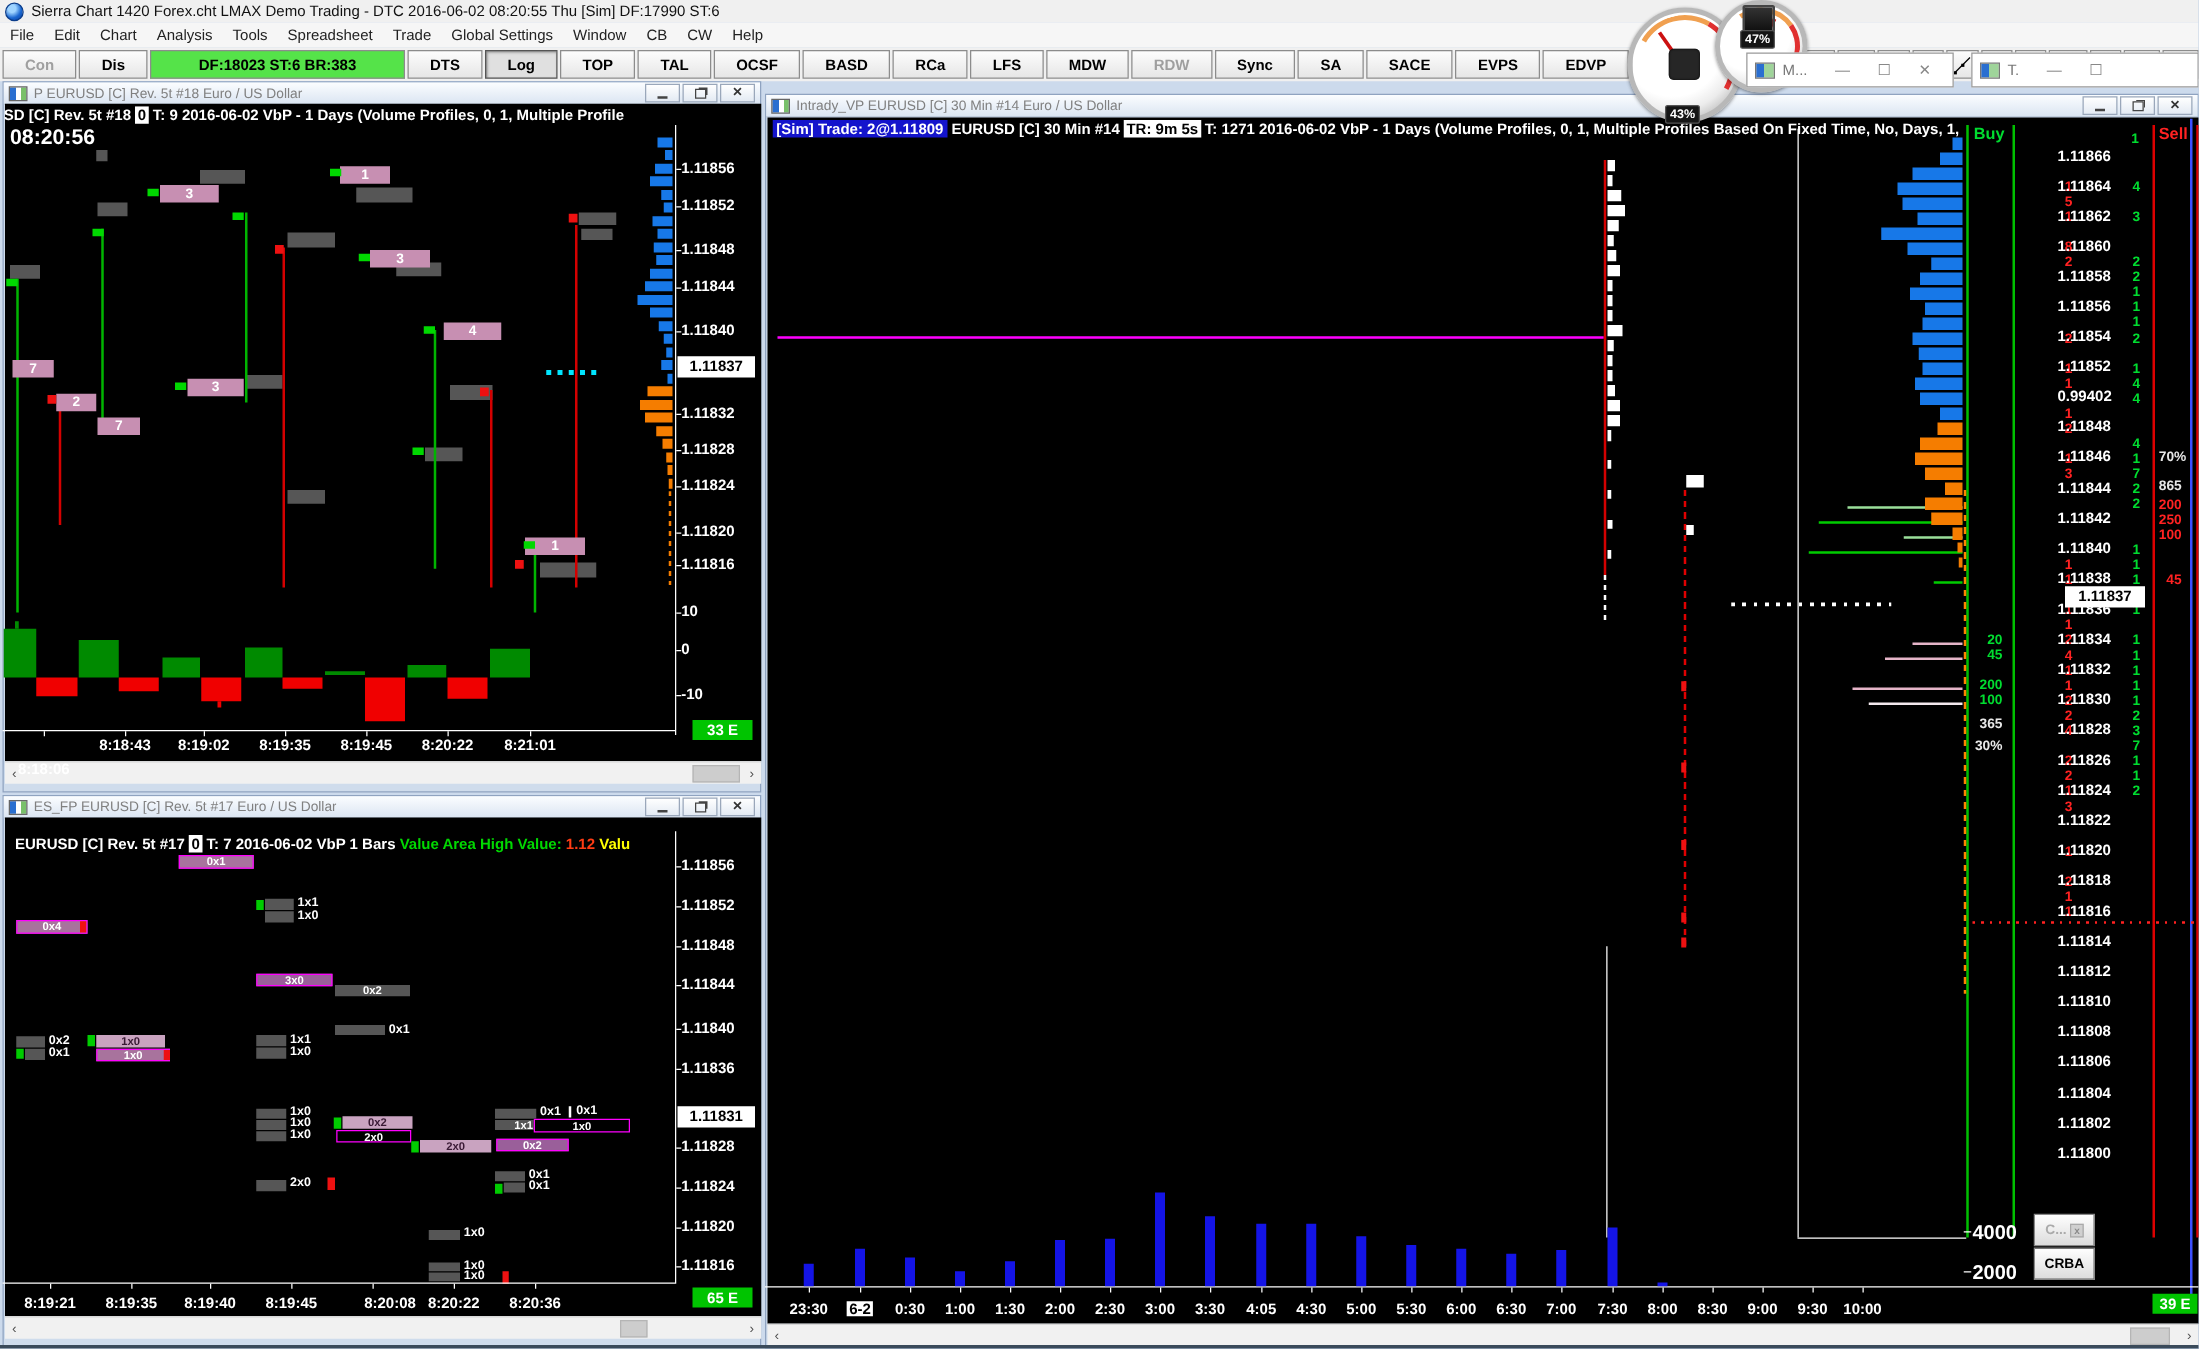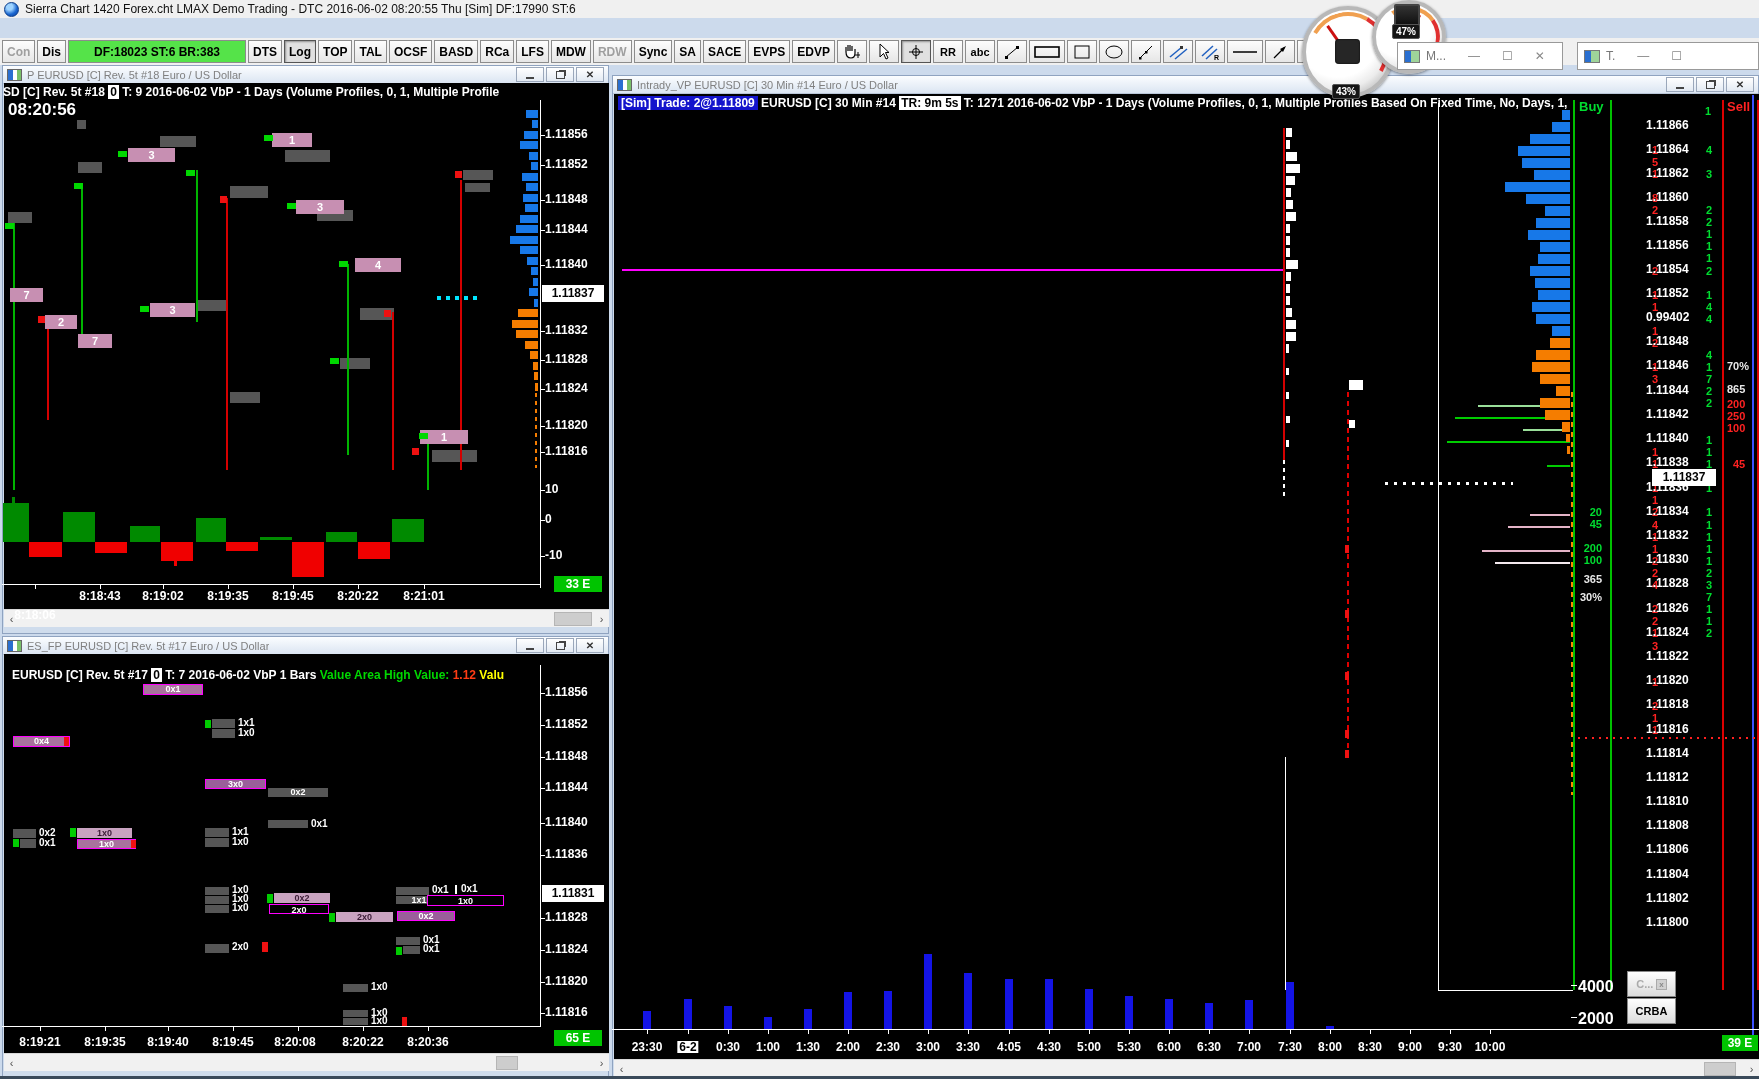--- a/index.html
+++ b/index.html
@@ -3,21 +3,21 @@
 <meta charset="utf-8">
 <style>
 html,body{margin:0;padding:0;background:#ccdaec;font-family:"Liberation Sans",sans-serif;}
 #page{position:relative;width:1759px;height:1079px;overflow:hidden;background:#ccdaec;}
 
 #titlebar{position:absolute;left:0;top:0;width:1759px;height:18px;background:#f0f0f0;display:flex;align-items:center;padding-left:4px;box-sizing:border-box;font-size:12px;color:#111;}
 #globe{width:13px;height:13px;border-radius:50%;background:radial-gradient(circle at 35% 30%,#9fd4ff 0 25%,#1a66d0 60%,#0b3e9a 100%);margin-right:6px;border:1px solid #0a3c8a;}
 #menubar{position:absolute;left:0;top:18px;width:1759px;height:20px;background:#f6f6f6;display:flex;align-items:center;font-size:12px;color:#222;}
 .mitem{padding:2px 8px;cursor:default;}
 #toolbar{position:absolute;left:0;top:38px;width:1759px;height:27px;background:#f0f0f0;display:flex;align-items:center;gap:2px;padding-left:2px;box-sizing:border-box;}
-.tbtn{height:21px;border:1px solid #8c8c8c;background:linear-gradient(#fdfdfd,#e6e6e6);font-weight:700;font-size:12px;display:flex;align-items:center;justify-content:center;padding:0 4px;color:#000;white-space:nowrap;}
+.tbtn{height:21px;border:1px solid #8c8c8c;background:linear-gradient(#fdfdfd,#e6e6e6);font-weight:700;font-size:12px;display:flex;align-items:center;justify-content:center;padding:0 17px;color:#000;white-space:nowrap;}
 .tbtn.disabled{color:#9f9f9f;}
 .tbtn.pressed{background:#e0e0e0;border:1px solid #555;box-shadow:inset 1px 1px 2px rgba(0,0,0,.35);}
 .tbtn.green{background:#55e349;}
 .ibtn{width:28px;height:21px;border:1px solid #8c8c8c;background:linear-gradient(#fdfdfd,#e6e6e6);display:flex;align-items:center;justify-content:center;font-weight:700;font-size:11px;}
 .ibtn.pressed{background:#e0e0e0;border:1px solid #555;box-shadow:inset 1px 1px 2px rgba(0,0,0,.35);}
 
 .win{position:absolute;background:#cfdcec;border:1px solid #8fa3c0;box-sizing:border-box;}
 .wtitle{position:absolute;left:0;top:0;right:0;height:17px;background:linear-gradient(#fbfdff,#dbe5f2);display:flex;align-items:center;padding:0 4px;font-size:11px;color:#808080;border-bottom:1px solid #b9c6d8;}
 .wicon{width:13px;height:10px;background:linear-gradient(90deg,#2a6fd0 0 40%,#fff 40% 70%,#79c06a 70%);border:1px solid #666;margin-right:5px;flex:none;}
 .wtext{white-space:nowrap;overflow:hidden;}
@@ -108,20 +108,34 @@
 svg{display:block;}
 </style>
 </head>
 <body>
 <div id="page">
 
 <div id="titlebar">
   <span id="globe"></span>
   <span>Sierra Chart 1420 Forex.cht  LMAX Demo Trading - DTC 2016-06-02  08:20:55 Thu [Sim]  DF:17990  ST:6</span>
 </div>
+<div id="menubar">
+      <div class="mitem">File</div>
+      <div class="mitem">Edit</div>
+      <div class="mitem">Chart</div>
+      <div class="mitem">Analysis</div>
+      <div class="mitem">Tools</div>
+      <div class="mitem">Spreadsheet</div>
+      <div class="mitem">Trade</div>
+      <div class="mitem">Global Settings</div>
+      <div class="mitem">Window</div>
+      <div class="mitem">CB</div>
+      <div class="mitem">CW</div>
+      <div class="mitem">Help</div>
+    </div>
 <div id="toolbar">
   <span style="display:flex;gap:2px">
         <div class="tbtn disabled">Con</div>
         <div class="tbtn">Dis</div>
         <div class="tbtn green" style="width: 168px;">DF:18023  ST:6  BR:383</div>
         <div class="tbtn">DTS</div>
         <div class="tbtn pressed">Log</div>
         <div class="tbtn">TOP</div>
         <div class="tbtn">TAL</div>
         <div class="tbtn">OCSF</div>
@@ -548,21 +562,21 @@
       <div class="mk wb" style="left: 541px; top: 982px; width: 4px; height: 1px;"></div>
       <div class="mk wb" style="left: 541px; top: 1013px; width: 4px; height: 1px;"></div>
       <div class="mk hl" style="left: 542px; top: 885px; width: 62px; height: 17px;">1.11831</div>
       <div class="mk badge" style="left: 554px; top: 1030px; width: 48px; height: 16px;">65 E</div>
     </div>
 <div class="overlay">
       <div class="mk ct" style="left: 40px; top: 1036px;">8:19:21</div>
       <div class="mk ct" style="left: 105px; top: 1036px;">8:19:35</div>
       <div class="mk ct" style="left: 168px; top: 1036px;">8:19:40</div>
       <div class="mk ct" style="left: 233px; top: 1036px;">8:19:45</div>
-      <div class="mk ct" style="left: 295px; top: 1036px;">8:20:08</div>
+      <div class="mk ct" style="left: 312px; top: 1036px;">8:20:08</div>
       <div class="mk ct" style="left: 363px; top: 1036px;">8:20:22</div>
       <div class="mk ct" style="left: 428px; top: 1036px;">8:20:36</div>
       <div class="mk wb" style="left: 40px; top: 1027px; width: 1px; height: 4px;"></div>
       <div class="mk wb" style="left: 105px; top: 1027px; width: 1px; height: 4px;"></div>
       <div class="mk wb" style="left: 168px; top: 1027px; width: 1px; height: 4px;"></div>
       <div class="mk wb" style="left: 233px; top: 1027px; width: 1px; height: 4px;"></div>
       <div class="mk wb" style="left: 298px; top: 1027px; width: 1px; height: 4px;"></div>
       <div class="mk wb" style="left: 363px; top: 1027px; width: 1px; height: 4px;"></div>
       <div class="mk wb" style="left: 428px; top: 1027px; width: 1px; height: 4px;"></div>
     </div>

